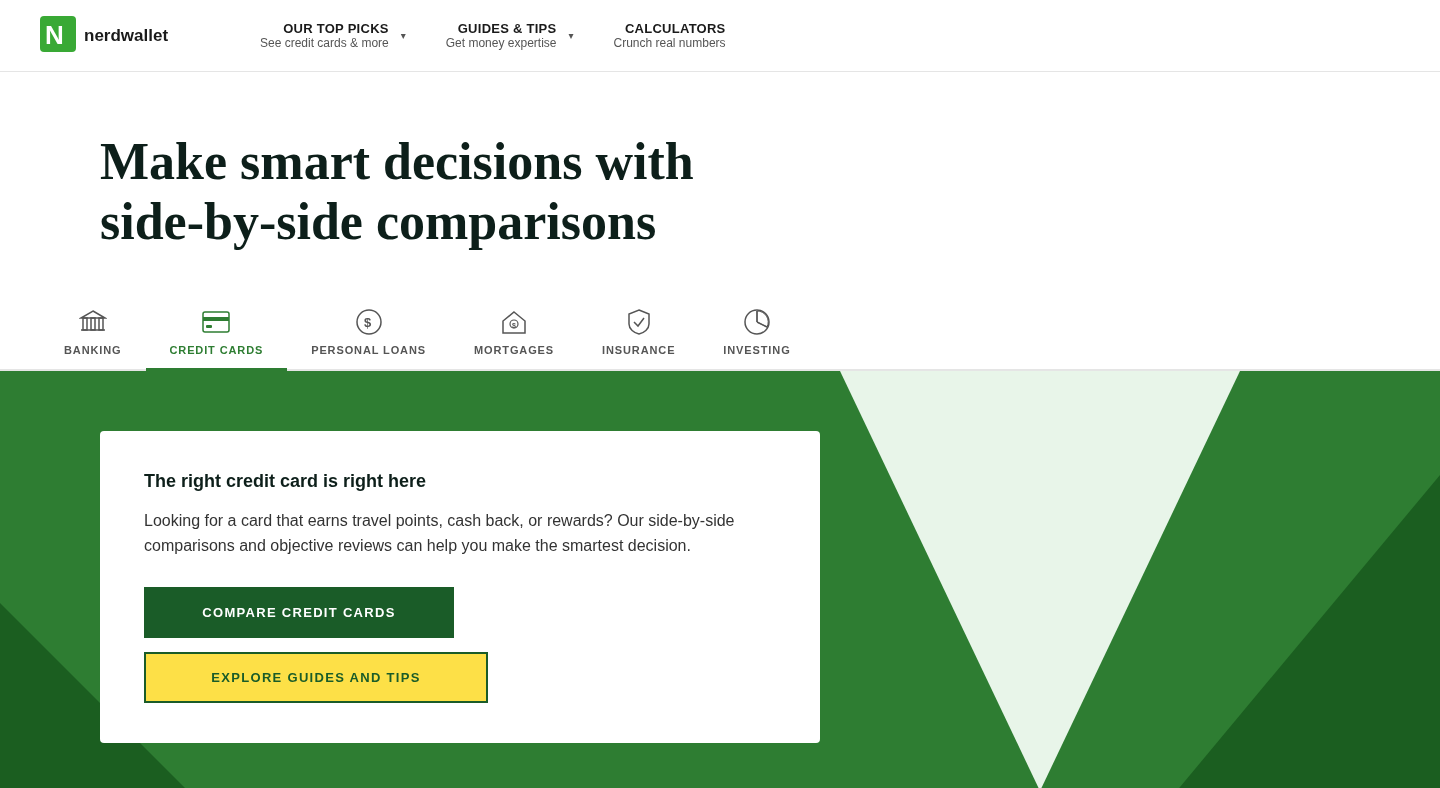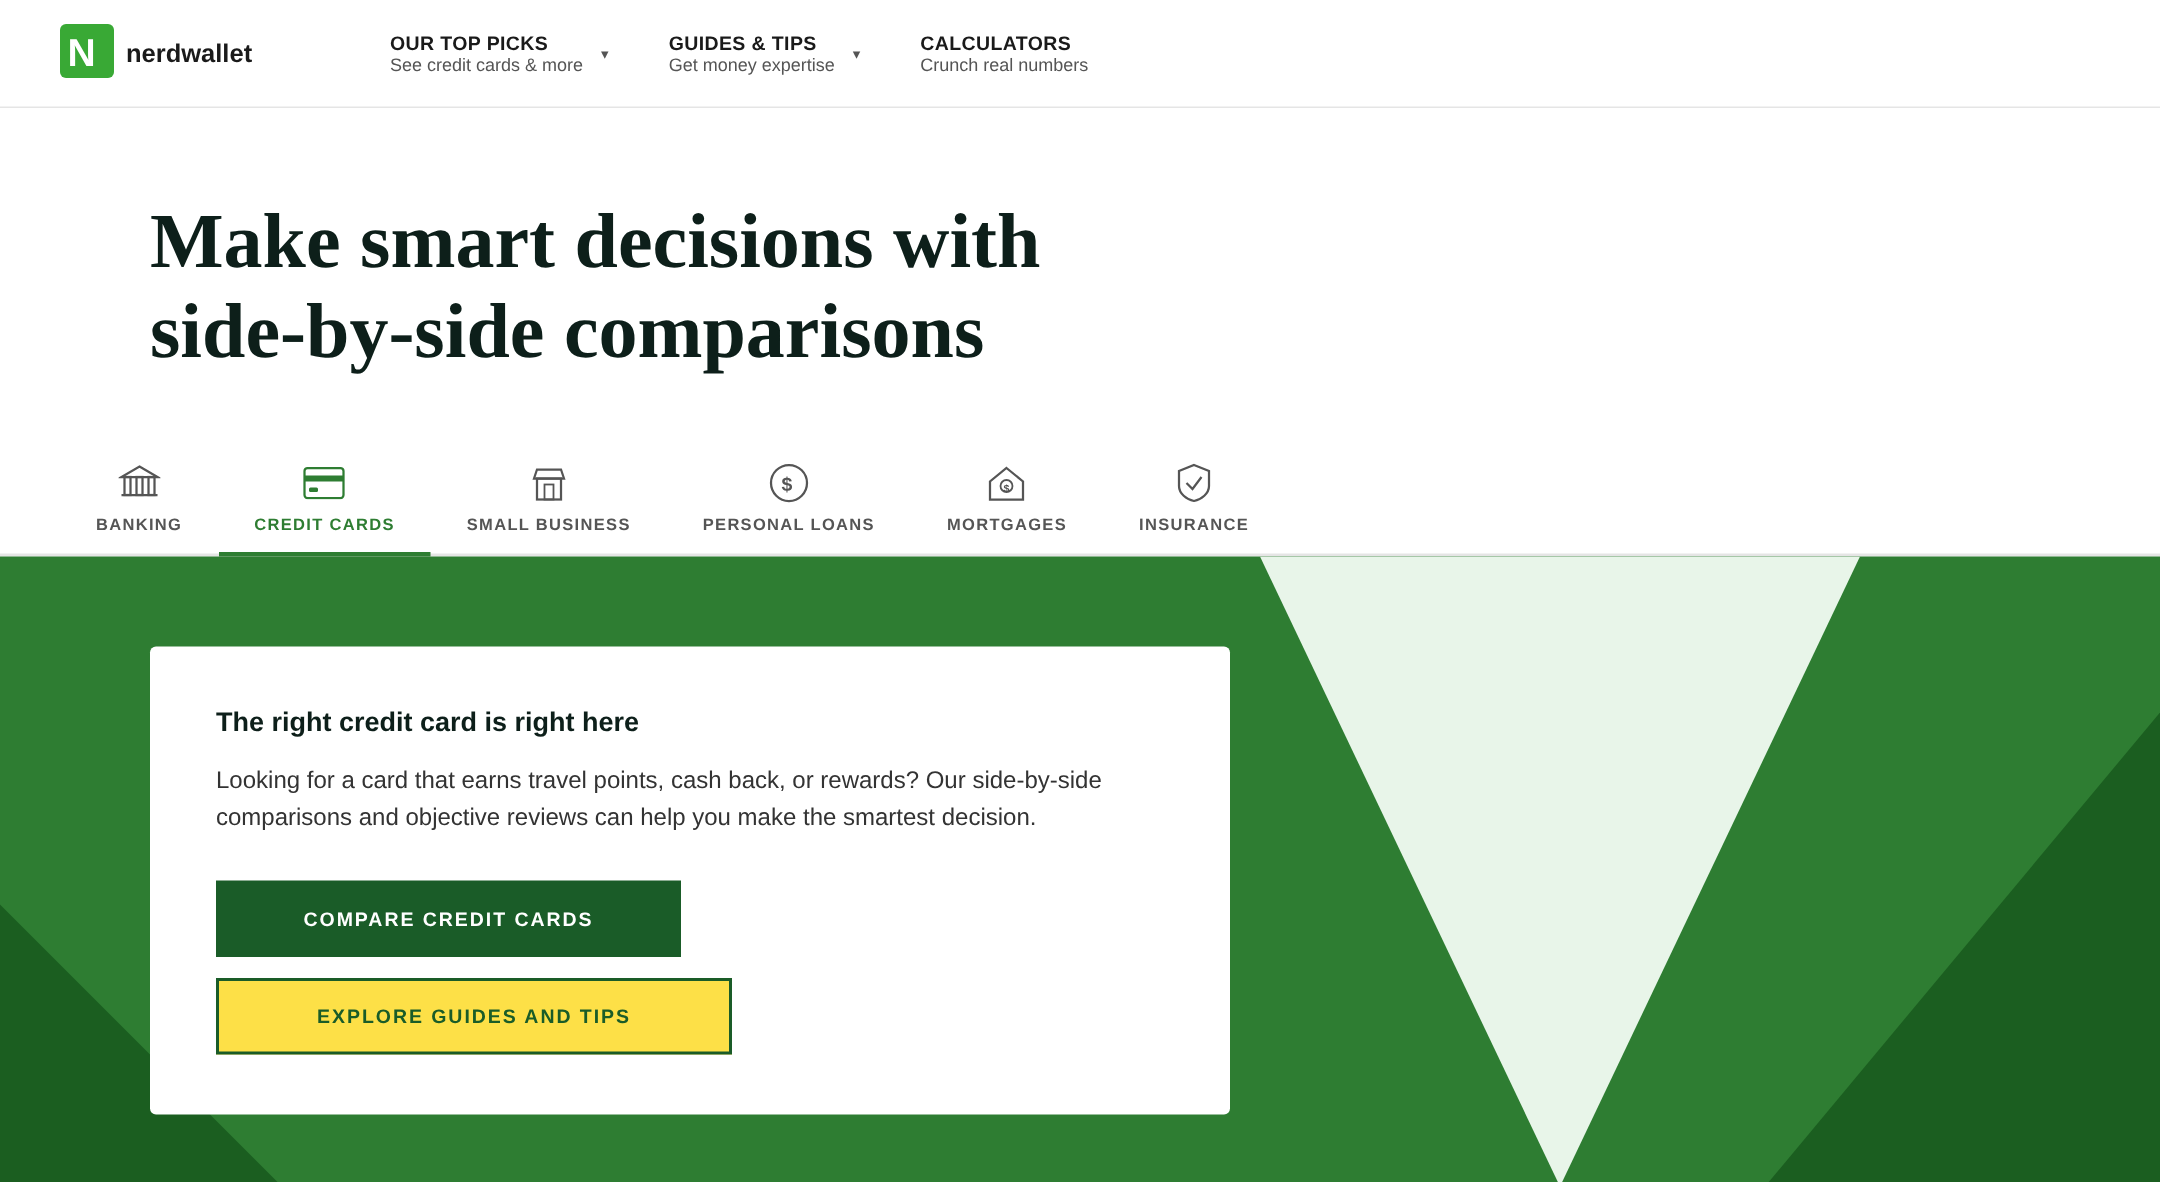--- a/index.html
+++ b/index.html
@@ -33,20 +33,21 @@
     }
     .nav-item {
       display: flex;
       align-items: center;
       gap: 8px;
       padding: 0 20px;
       cursor: pointer;
       height: 72px;
       text-decoration: none;
       color: inherit;
+      text-align: right;
     }
     .nav-item-text {}
     .nav-item-title {
       font-size: 13px;
       font-weight: 700;
       color: #1a1a1a;
       letter-spacing: 0.02em;
       text-transform: uppercase;
     }
     .nav-item-subtitle {
@@ -308,30 +309,20 @@
       <svg width="28" height="22" viewBox="0 0 28 22" fill="none" xmlns="http://www.w3.org/2000/svg">
         <rect x="1" y="1" width="26" height="20" rx="2" stroke="#2e7d32" stroke-width="1.5"></rect>
         <rect x="1" y="6" width="26" height="4" fill="#2e7d32"></rect>
         <rect x="4" y="14" width="6" height="3" rx="1" fill="#2e7d32"></rect>
       </svg>
     </div>
     <span>CREDIT CARDS</span>
   </div>
 
 
-  <div class="cat-tab">
-    <div class="cat-icon">
-      <svg width="28" height="26" viewBox="0 0 28 26" fill="none" xmlns="http://www.w3.org/2000/svg">
-        <rect x="6" y="10" width="16" height="14" stroke="#555" stroke-width="1.5" fill="none"></rect>
-        <path d="M4 10 L24 10 L22 4 L6 4 Z" stroke="#555" stroke-width="1.5" fill="none"></path>
-        <rect x="11" y="14" width="6" height="10" fill="none" stroke="#555" stroke-width="1.2"></rect>
-      </svg>
-    </div>
-    <span>SMALL BUSINESS</span>
-  </div>
 
   <div class="cat-tab">
     <div class="cat-icon">
       <svg width="28" height="28" viewBox="0 0 28 28" fill="none" xmlns="http://www.w3.org/2000/svg">
         <circle cx="14" cy="14" r="12" stroke="#555" stroke-width="1.5" fill="none"></circle>
         <text x="9" y="19" font-size="13" fill="#555" font-family="Arial,sans-serif" font-weight="bold">$</text>
       </svg>
     </div>
     <span>PERSONAL LOANS</span>
   </div>
@@ -350,20 +341,31 @@
   <div class="cat-tab">
     <div class="cat-icon">
       <svg width="26" height="28" viewBox="0 0 26 28" fill="none" xmlns="http://www.w3.org/2000/svg">
         <path d="M13 2 L23 6 L23 16 C23 21 18 25 13 26 C8 25 3 21 3 16 L3 6 Z" stroke="#555" stroke-width="1.5" fill="none"></path>
         <polyline points="8,14 12,18 18,10" stroke="#555" stroke-width="1.5" fill="none"></polyline>
       </svg>
     </div>
     <span>INSURANCE</span>
   </div>
 
+  <div class="cat-tab">
+    <div class="cat-icon">
+      <svg width="28" height="28" viewBox="0 0 28 28" fill="none" xmlns="http://www.w3.org/2000/svg">
+        <circle cx="14" cy="14" r="12" stroke="#555" stroke-width="1.5" fill="none"></circle>
+        <path d="M14 14 L14 3 A11 11 0 0 1 24 19 Z" stroke="#555" stroke-width="1" fill="none"></path>
+        <line x1="14" y1="14" x2="14" y2="3" stroke="#555" stroke-width="1.5"></line>
+        <line x1="14" y1="14" x2="24" y2="19" stroke="#555" stroke-width="1.5"></line>
+      </svg>
+    </div>
+    <span>INVESTING</span>
+  </div>
 
 
 </div>
 
 <section class="green-section">
 
   <div class="green-bg-shapes">
     <div class="shape-light"></div>
     <div class="shape-dark"></div>
     <div class="shape-bottom-left"></div>

